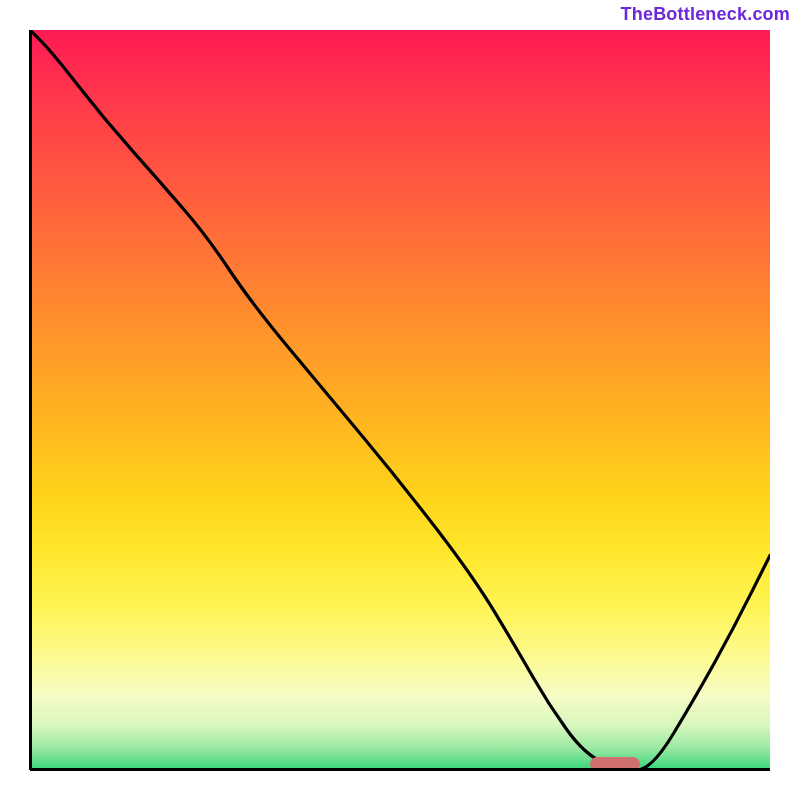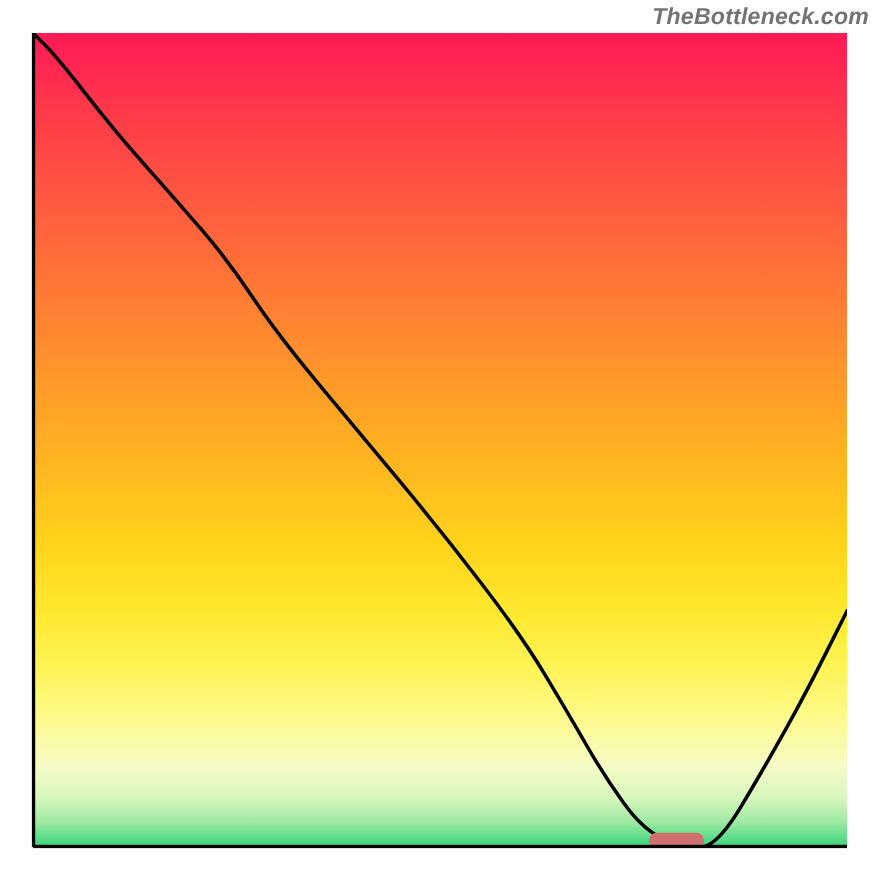--- a/index.html
+++ b/index.html
@@ -8,25 +8,24 @@
     width: 800px;
     height: 800px;
     background: #ffffff;
     font-family: Arial, Helvetica, sans-serif;
     overflow: hidden;
   }
   .attribution {
     position: absolute;
     top: 4px;
     right: 10px;
-    font-size: 21px;
+    font-size: 18px;
     font-weight: bold;
-    color: #737373;
+    color: #6d28d9;
     letter-spacing: 0.2px;
-    font-style: italic;
   }
   .plot-area {
     position: absolute;
     left: 30px;
     top: 30px;
     width: 740px;
     height: 740px;
     box-sizing: border-box;
   }
   .gradient {

